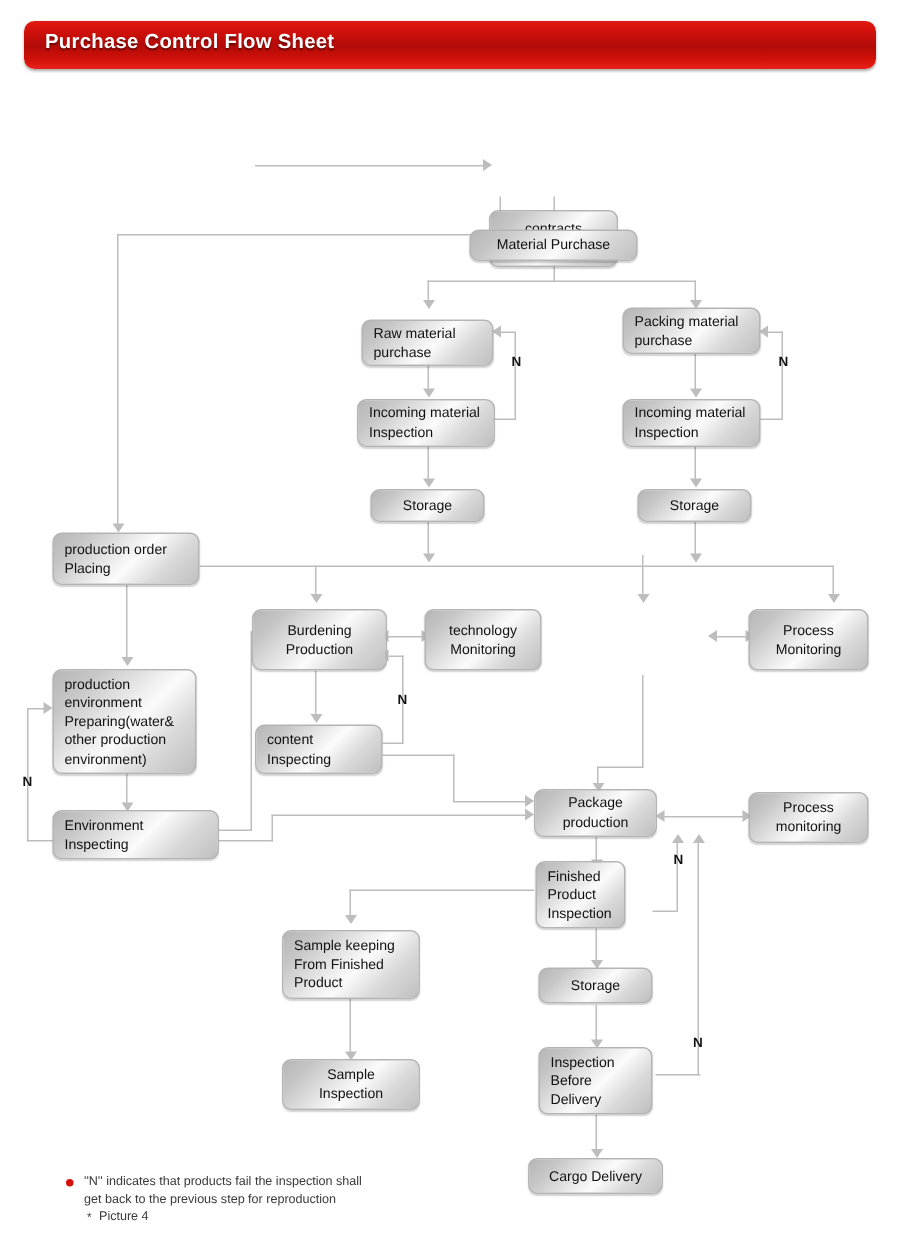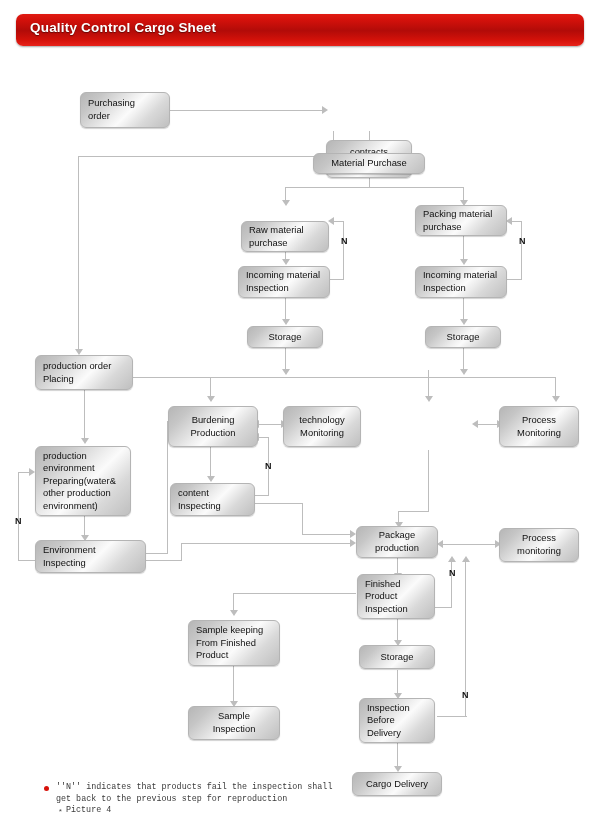--- a/index.html
+++ b/index.html
@@ -43,38 +43,38 @@
   .lnv{width:1.4px;}
   .arrow{position:absolute;width:0;height:0;}
   .ar-down{border-left:4px solid transparent;border-right:4px solid transparent;border-top:6px solid #bdbdbd;}
   .ar-up{border-left:4px solid transparent;border-right:4px solid transparent;border-bottom:6px solid #bdbdbd;}
   .ar-right{border-top:4px solid transparent;border-bottom:4px solid transparent;border-left:6px solid #bdbdbd;}
   .ar-left{border-top:4px solid transparent;border-bottom:4px solid transparent;border-right:6px solid #bdbdbd;}
 
   .nlbl{position:absolute;font-size:9px;font-weight:bold;color:#111;}
 
   
-  .legend{position:absolute;left:44px;top:782px;width:330px;font-family:Liberation Mono, monospace;}
+  .legend{position:absolute;left:44px;top:782px;width:330px;}
   .legend-row{position:relative;font-size:8.4px;line-height:11.6px;color:#3a3a3a;}
   .bullet{
     position:absolute;left:0px;top:4px;width:5px;height:5px;border-radius:50%;
     background:#d7110a;
   }
   .legend-l1{padding-left:12px;}
   .legend-l2{padding-left:12px;}
   .legend-l3{padding-left:22px;}
   .legend-star{position:absolute;left:14px;top:1px;font-size:8px;color:#4a4a4a;}
 </style>
 </head>
 <body>
 
 <div id="stage">
 
   <div class="header"></div>
-  <div class="header-title">Quality Control Cargo Sheet</div>
+  <div class="header-title">Purchase Control Flow Sheet</div>
 
   <div class="ln lnh" style="left:170px;top:110px;width:154px;"></div>
   <div class="arrow ar-right" style="left:322px;top:106px;"></div>
 
   <div class="ln lnv" style="left:369px;top:131px;height:17px;"></div>
   <div class="arrow ar-down" style="left:366px;top:146px;"></div>
 
   <div class="ln lnv" style="left:333px;top:131px;height:26px;"></div>
   <div class="ln lnh" style="left:78px;top:156px;width:256px;"></div>
   <div class="ln lnv" style="left:78px;top:156px;height:194px;"></div>
@@ -199,33 +199,30 @@
   <div class="ln lnv" style="left:233px;top:666px;height:36px;"></div>
   <div class="arrow ar-down" style="left:230px;top:701px;"></div>
 
   <div class="nlbl" style="left:341px;top:236px;">N</div>
   <div class="nlbl" style="left:519px;top:236px;">N</div>
   <div class="nlbl" style="left:15px;top:516px;">N</div>
   <div class="nlbl" style="left:265px;top:461px;">N</div>
   <div class="nlbl" style="left:449px;top:568px;">N</div>
   <div class="nlbl" style="left:462px;top:690px;">N</div>
 
-  <div class="node left" style="left:80px;top:92px;width:90px;height:36px;">
-    <span>Purchasing<br>order</span>
-    </div>
 
   <div class="node center" style="left:326px;top:92px;width:86px;height:38px;margin-top:48px;">
     <span>contracts<br>Inspection</span>
     </div>
 
   <div class="node center" style="left:313px;top:153px;width:112px;height:21px;">
     <span>Material Purchase</span>
     </div>
 
-  <div class="node left" style="left:241px;top:221px;width:88px;height:31px;">
+  <div class="node left" style="left:241px;top:213px;width:88px;height:31px;">
     <span>Raw material<br>purchase</span>
     </div>
 
   <div class="node left" style="left:415px;top:205px;width:92px;height:31px;">
     <span>Packing material<br>purchase</span>
     </div>
 
   <div class="node left" style="left:238px;top:266px;width:92px;height:32px;">
     <span>Incoming material<br>Inspection</span>
     </div>
@@ -272,21 +269,21 @@
     </div>
 
   <div class="node center" style="left:356px;top:526px;width:82px;height:32px;">
     <span>Package<br>production</span>
     </div>
 
   <div class="node center" style="left:499px;top:528px;width:80px;height:34px;">
     <span>Process<br>monitoring</span>
     </div>
 
-  <div class="node left" style="left:357px;top:574px;width:78px;height:45px;">
+  <div class="node left" style="left:357px;top:574px;width:60px;height:45px;">
     <span>Finished<br>Product<br>Inspection</span>
     </div>
 
   <div class="node left" style="left:188px;top:620px;width:92px;height:46px;">
     <span>Sample keeping<br>From Finished<br>Product</span>
     </div>
 
   <div class="node center" style="left:359px;top:645px;width:76px;height:24px;">
     <span>Storage</span>
     </div>

